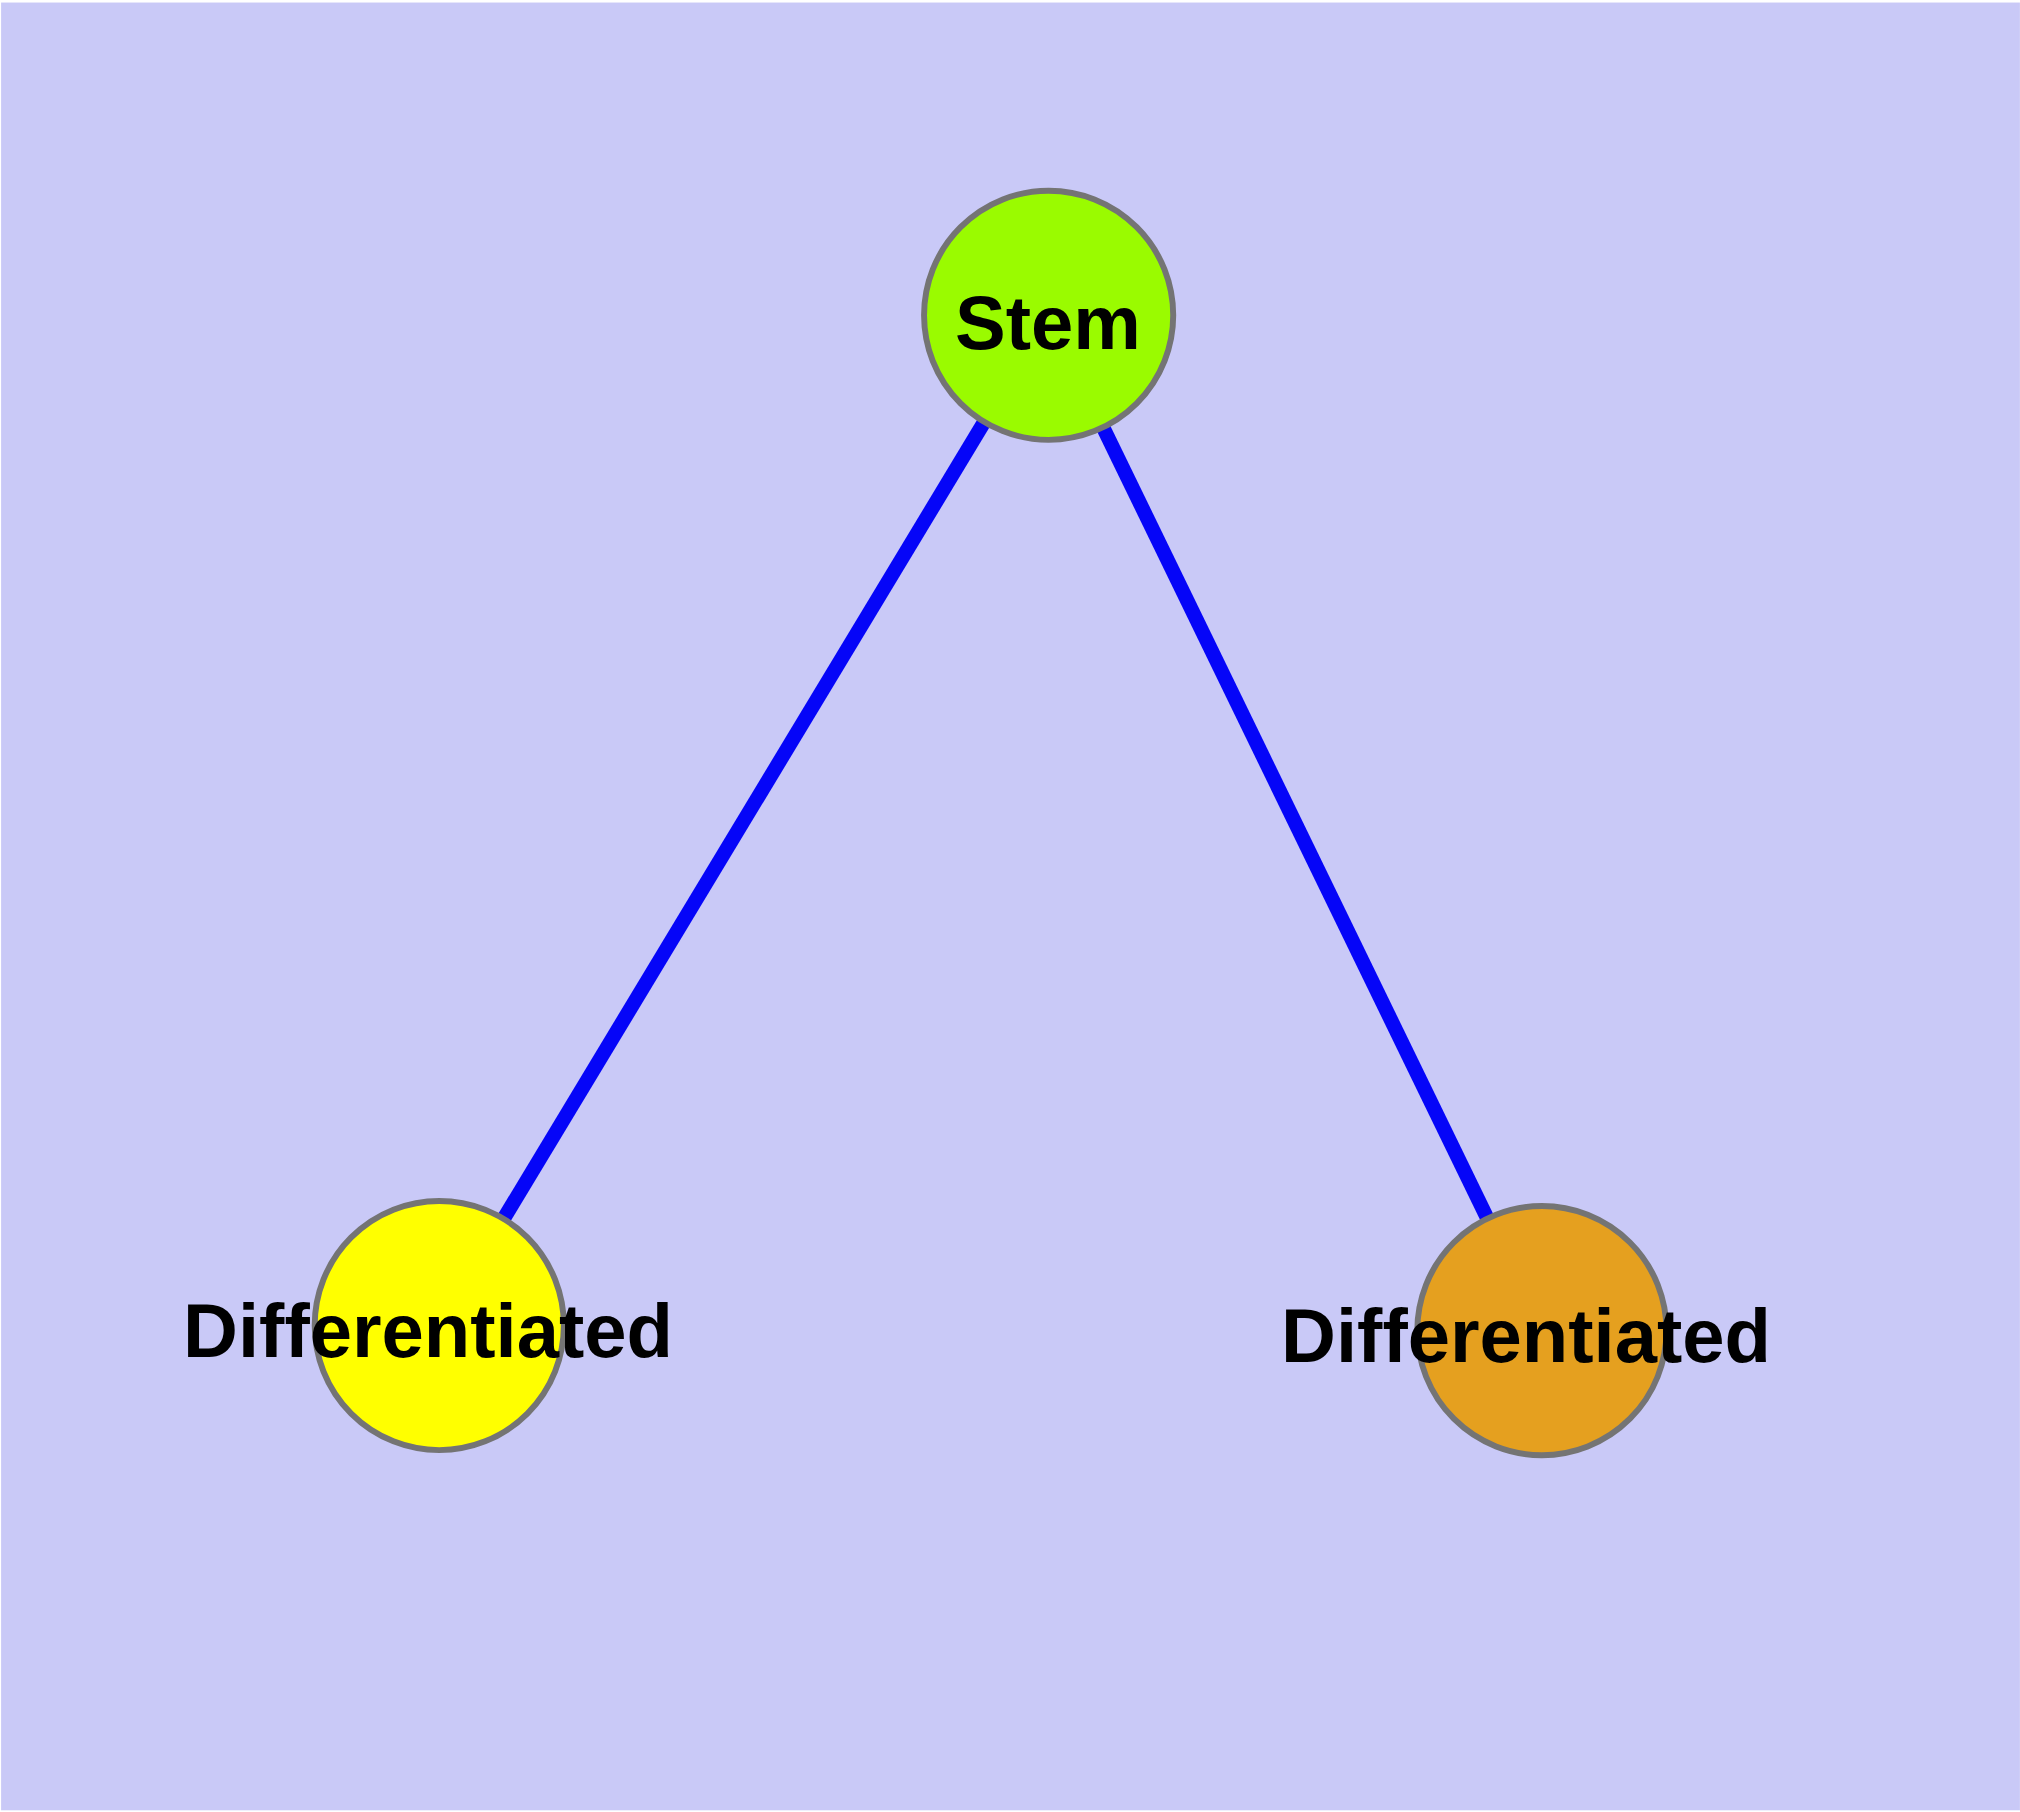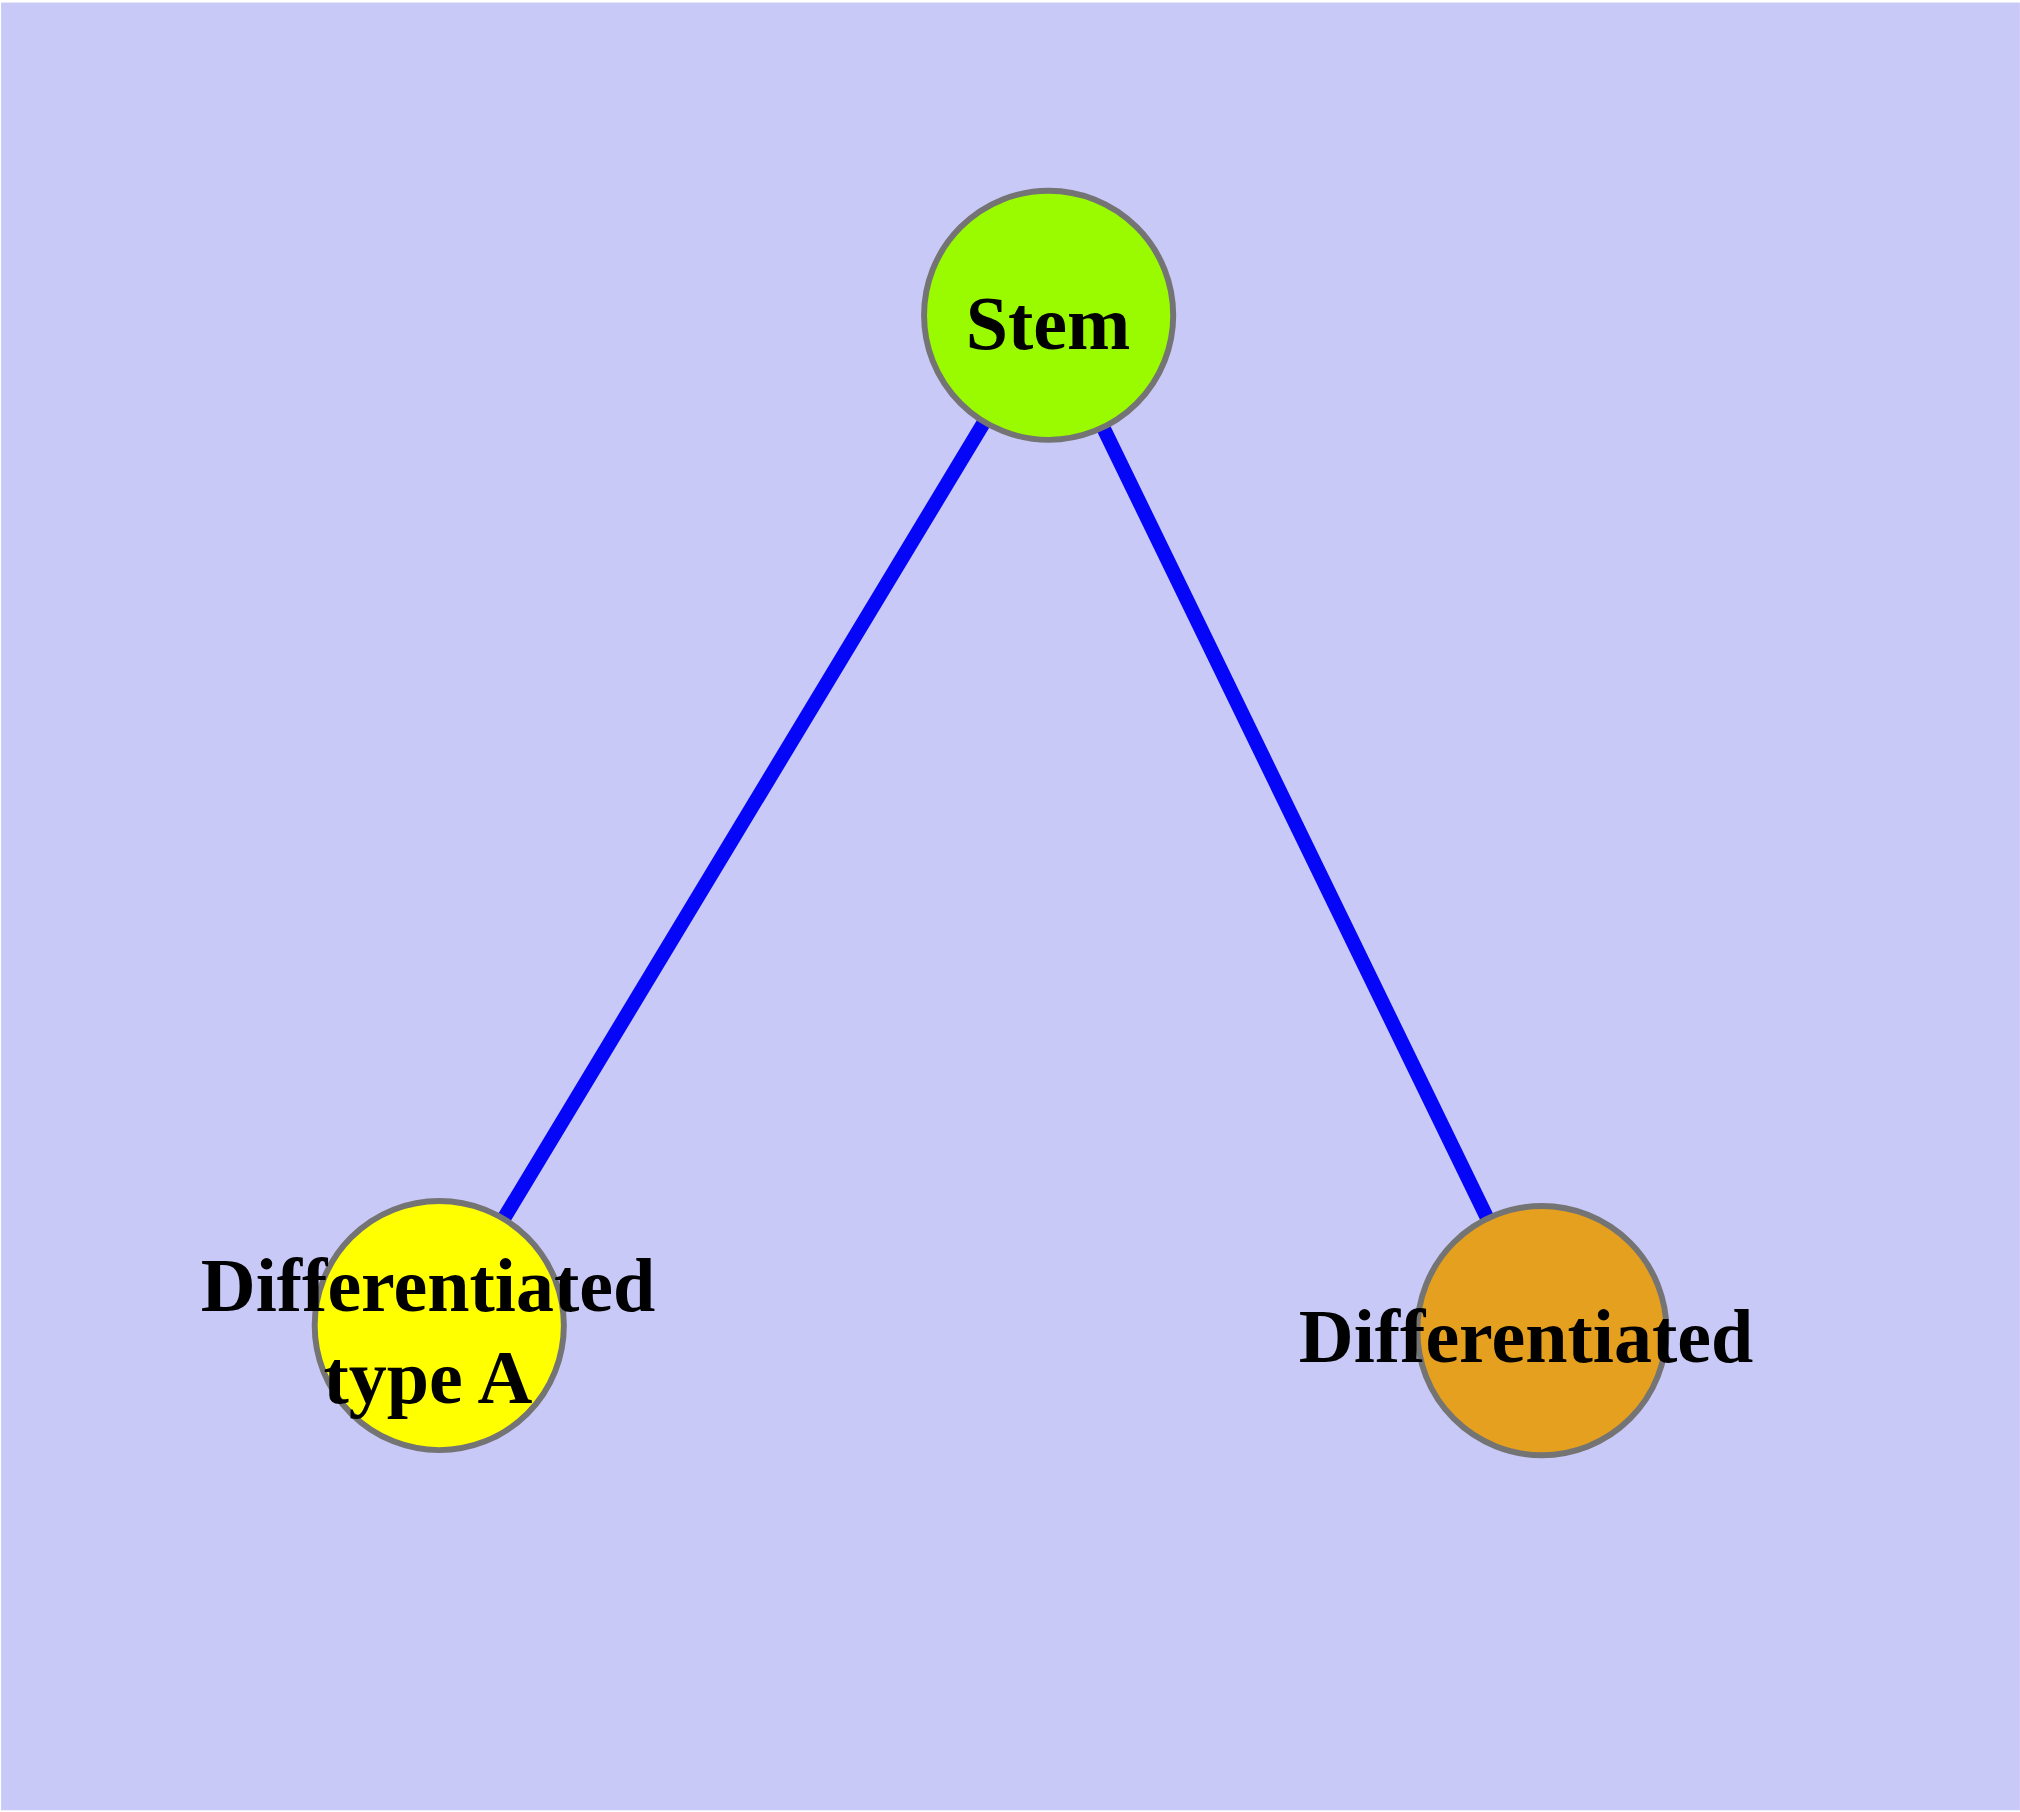--- a/index.html
+++ b/index.html
@@ -7,21 +7,21 @@
     padding: 0;
     background: #ffffff;
     width: 2021px;
     height: 1812px;
     overflow: hidden;
   }
   .canvas {
     position: relative;
     width: 1665px;
     height: 1812px;
-    font-family: Liberation Serif, serif;
+    font-family: Liberation Sans, sans-serif;
   }
   .graph-svg {
     position: absolute;
     left: 0;
     top: 0;
     display: block;
   }
   .node-label {
     position: absolute;
     transform: translate(-50%, -50%);
@@ -53,21 +53,20 @@
 
     <circle cx="1819" cy="1570" r="147" stroke-width="7" fill="#e5a01f" stroke="#747474"></circle>
   </svg>
 
   <div class="node-label" style="left: 1048px; top: 323px;">
     <div>Stem</div>
   </div>
 
   <div class="node-label" style="left: 428px; top: 1331px;">
     <div>Differentiated</div>
-    <div>type A</div>
   </div>
 
   <div class="node-label" style="left: 1526px; top: 1336px;">
     <div>Differentiated</div>
   </div>
 
 </div>
 
 
 </body></html>

